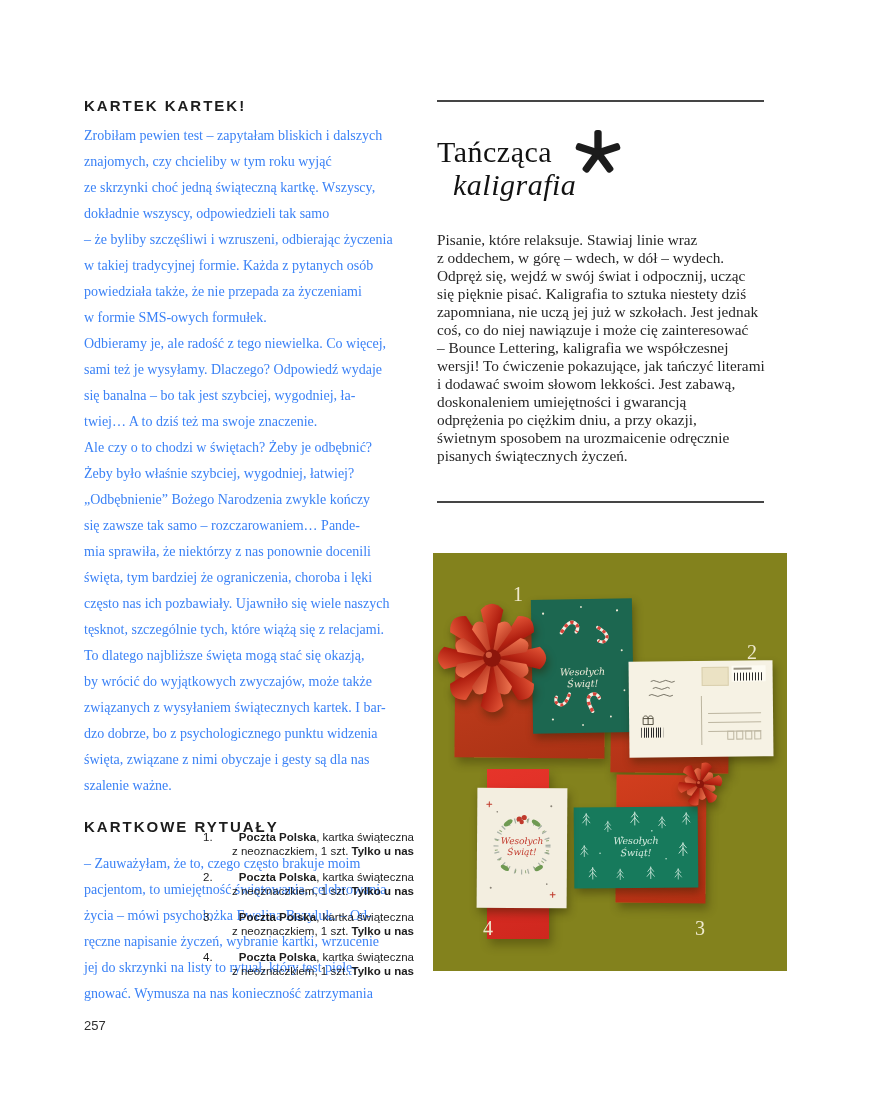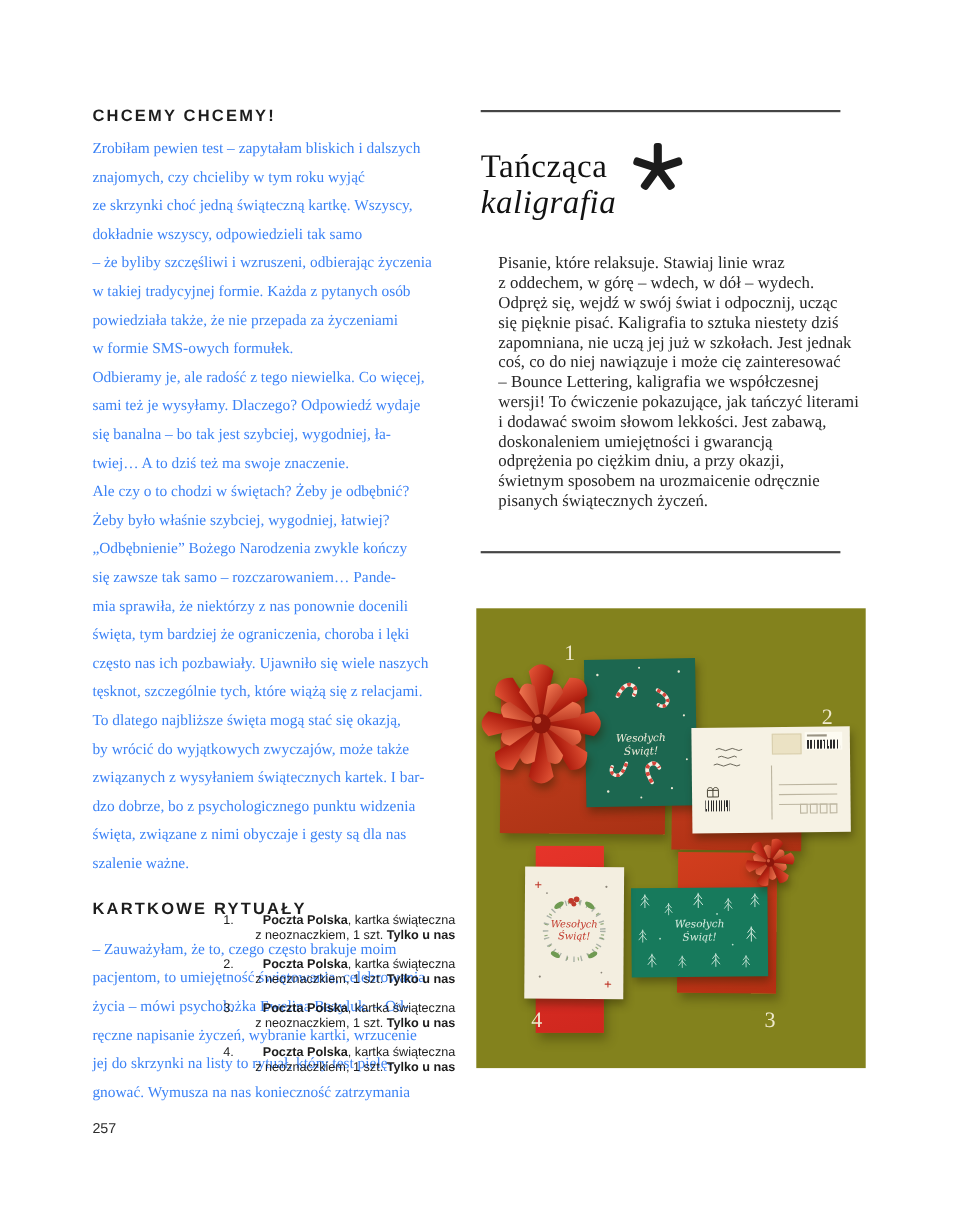--- a/index.html
+++ b/index.html
@@ -22,23 +22,23 @@
   .product-text{white-space:pre-line;text-align:right;}
   .product-text b{font-weight:700;}
 
   
   .right-col{position:absolute;left:437px;top:0;width:350px;height:674px;}
   .rule{position:absolute;left:0;width:327px;height:1.5px;background:#454545;}
   .rule-top{top:100px;}
   .rule-bottom{top:501px;}
   .magazine-title{position:absolute;left:0;top:135px;font-family:"Liberation Serif",serif;
         font-size:30px;line-height:33px;color:#121212;letter-spacing:0.5px;}
-  .magazine-title .it{font-style:italic;}
+  .magazine-title .it{font-style:italic;margin-left:16px;}
   .asterisk{position:absolute;left:138px;top:130px;width:46px;height:46px;}
-  .right-body{position:absolute;left:16px;top:231px;width:330px;font-family:"Liberation Serif",serif;
+  .right-body{position:absolute;left:0;top:231px;width:330px;font-family:"Liberation Serif",serif;
         font-size:15.3px;line-height:18px;color:#262626;white-space:pre-line;}
 
   
   .photo{position:absolute;left:433px;top:553px;width:354px;height:418px;background:#83821d;overflow:hidden;}
   .photo-num{position:absolute;z-index:5;font-family:"Liberation Serif",serif;font-size:20px;color:#efe9cd;}
   .gift-box{position:absolute;box-shadow:3px 6px 9px rgba(40,35,0,.35);}
   .box-a{left:22px;top:73px;width:150px;height:132px;background:linear-gradient(160deg,#c8411f,#a93114);transform:rotate(.5deg);z-index:1;}
   .box-b{left:178px;top:118px;width:118px;height:102px;background:linear-gradient(160deg,#c93d1f,#ab3013);transform:rotate(.8deg);z-index:1;}
   .box-c{left:54px;top:216px;width:62px;height:170px;background:linear-gradient(160deg,#e6342a,#cf271e);z-index:1;}
   .box-d{left:183px;top:222px;width:90px;height:128px;background:linear-gradient(160deg,#d23e1e,#b43013);transform:rotate(.5deg);z-index:1;}
@@ -72,21 +72,21 @@
   .pc-script{position:absolute;left:16px;top:16px;width:44px;height:26px;}
 
   .page-number{position:absolute;left:84px;top:1018px;font-size:13px;color:#2e2e2e;}
 </style>
 </head>
 <body>
 
 <div class="page">
 
   <div class="left-col">
-    <h2 class="section-heading">CHCEMY CHCEMY!</h2>
+    <h2 class="section-heading">KARTEK KARTEK!</h2>
     <p class="serif-body">Zrobiłam pewien test – zapytałam bliskich i dalszych
 znajomych, czy chcieliby w tym roku wyjąć
 ze skrzynki choć jedną świąteczną kartkę. Wszyscy,
 dokładnie wszyscy, odpowiedzieli tak samo
 – że byliby szczęśliwi i wzruszeni, odbierając życzenia
 w takiej tradycyjnej formie. Każda z pytanych osób
 powiedziała także, że nie przepada za życzeniami
 w formie SMS-owych formułek.
 Odbieramy je, ale radość z tego niewielka. Co więcej,
 sami też je wysyłamy. Dlaczego? Odpowiedź wydaje

